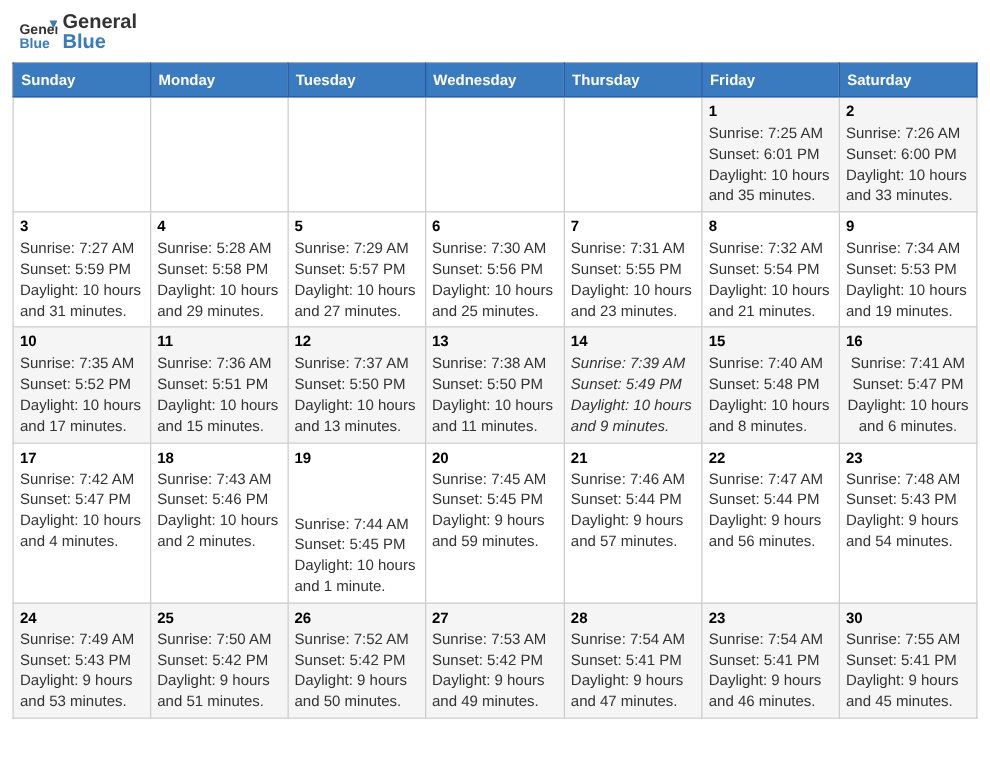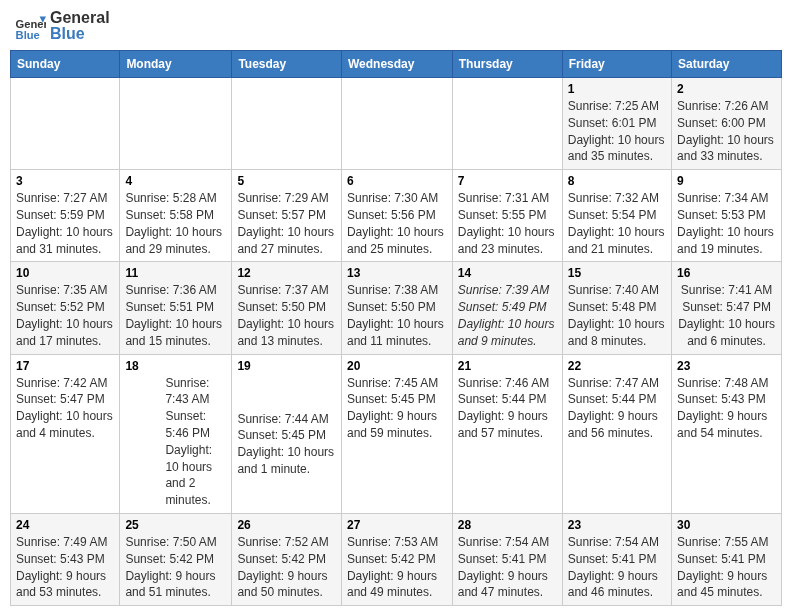--- a/index.html
+++ b/index.html
@@ -224,21 +224,21 @@
       </tr>
       <tr>
         <td>
           <span class="day-number">17</span>
           <div class="day-info" style="white-space: pre-line;">Sunrise: 7:42 AM
 Sunset: 5:47 PM
 Daylight: 10 hours and 4 minutes.</div>
         </td>
         <td>
           <span class="day-number">18</span>
-          <div class="day-info" style="white-space: pre-line; margin-left: 40px;">Sunrise: 7:43 AM
+          <div class="day-info" style="white-space: pre-line;">Sunrise: 7:43 AM
 Sunset: 5:46 PM
 Daylight: 10 hours and 2 minutes.</div>
         </td>
         <td>
           <span class="day-number">19</span>
           <div class="day-info" style="white-space: pre-line; margin-top: 38px;">Sunrise: 7:44 AM
 Sunset: 5:45 PM
 Daylight: 10 hours and 1 minute.</div>
         </td>
         <td>

